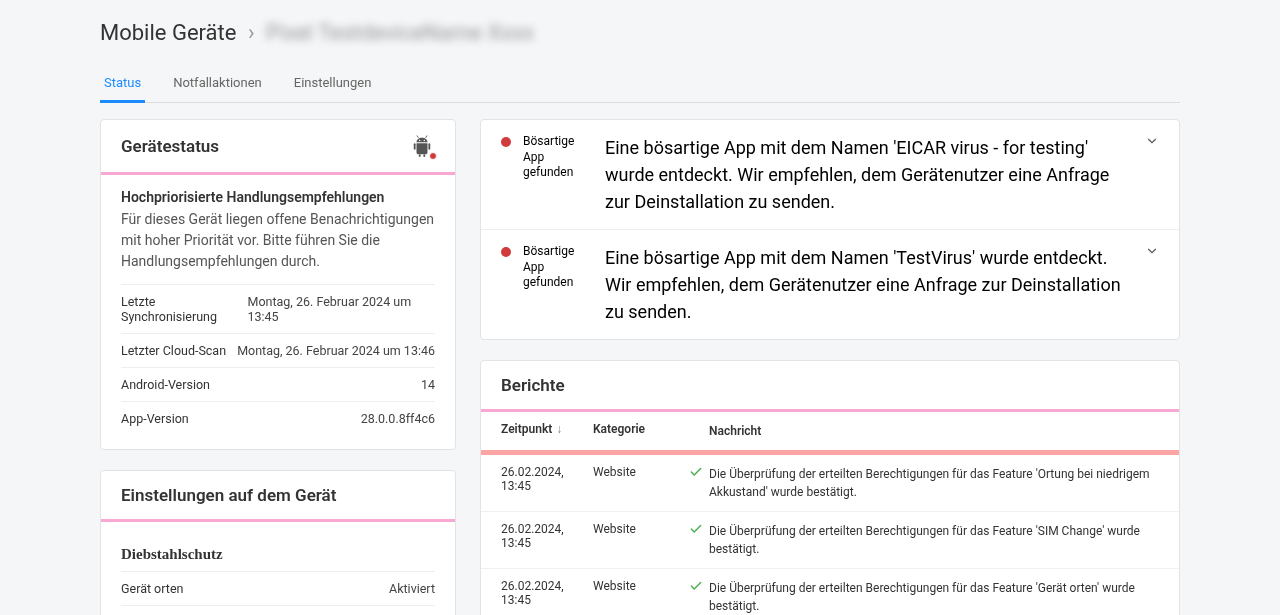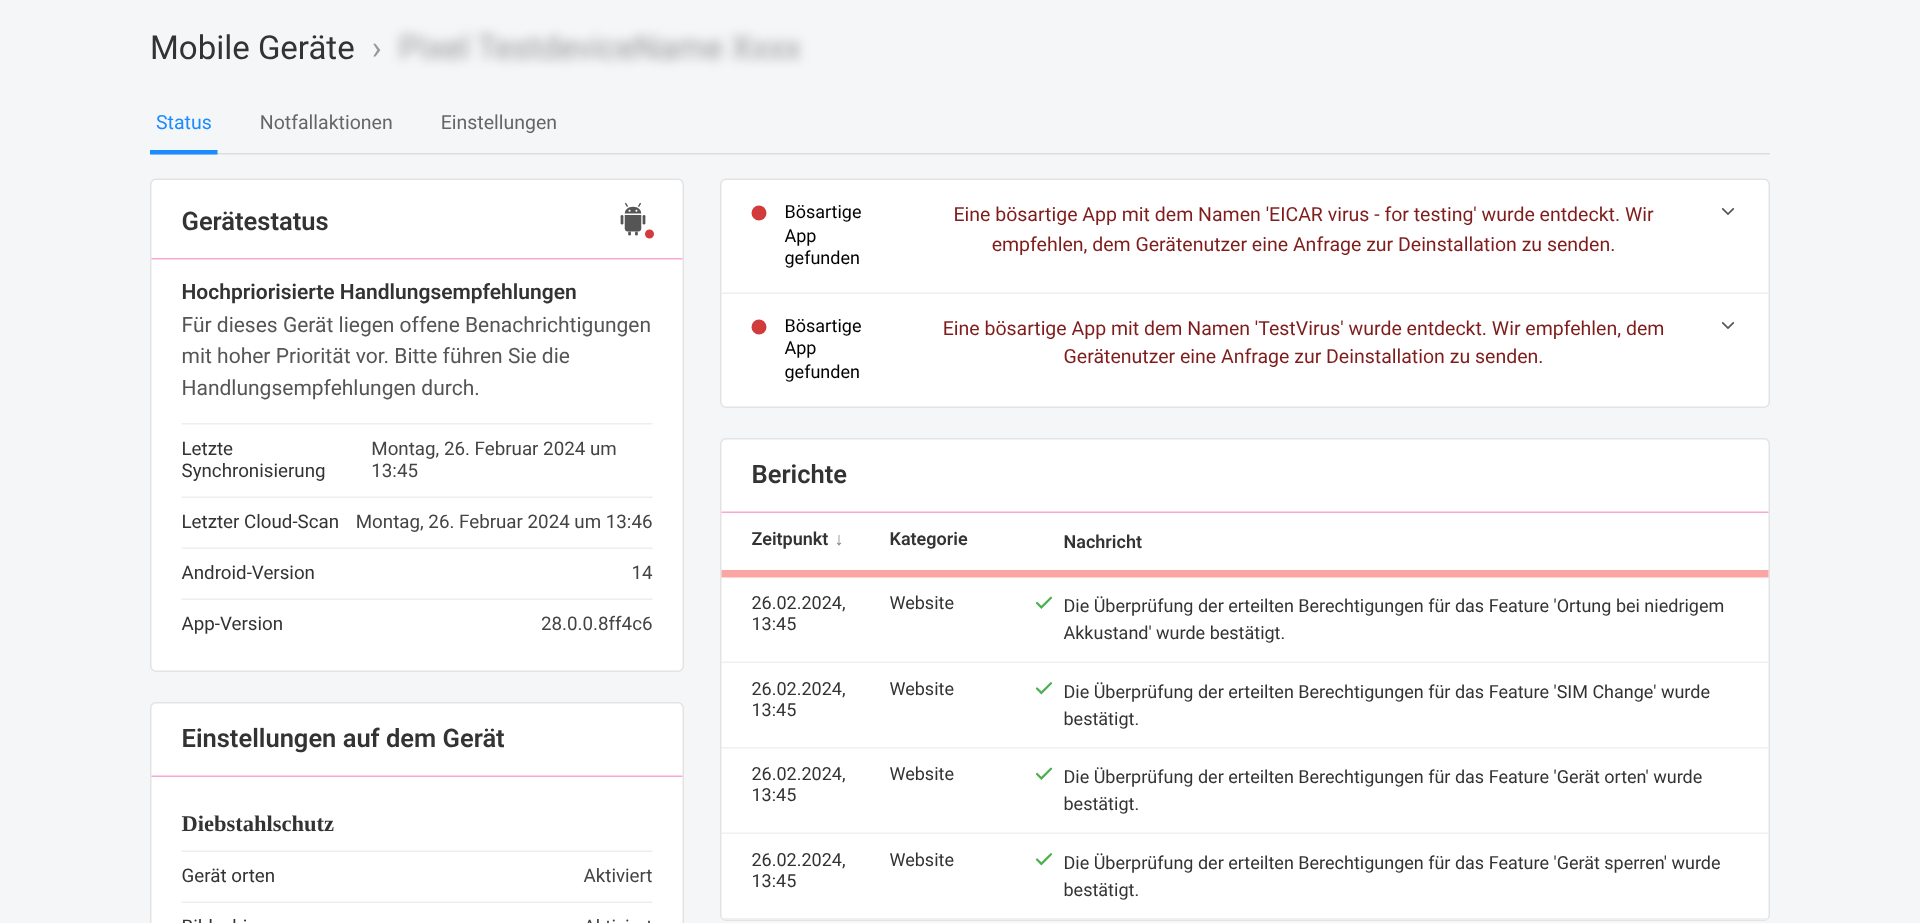--- a/index.html
+++ b/index.html
@@ -12,21 +12,21 @@
     
     .tabs { display: flex; border-bottom: 1px solid #ddd; margin-bottom: 16px; gap: 24px; }
     .tab { padding: 10px 4px; color: #666; cursor: pointer; font-size: 13px; border-bottom: 3px solid transparent; margin-bottom: -1px; }
     .tab.active { color: #1a8cff; border-bottom-color: #1a8cff; }
     
     .main { display: flex; gap: 24px; align-items: flex-start; }
     .left-col { width: 356px; flex-shrink: 0; }
     .right-col { flex: 1; }
     
     .card { background: #fff; border: 1px solid #e3e3e3; border-radius: 4px; margin-bottom: 20px; }
-    .card-header { padding: 14px 20px; border-bottom: 1px solid #f9a8d4; display: flex; align-items: flex-end; justify-content: space-between; }
+    .card-header { padding: 14px 20px; border-bottom: 3px solid #f9a8d4; display: flex; align-items: center; justify-content: space-between; }
     .card-header h2 { font-size: 17px; font-weight: 600; }
     .card-body { padding: 14px 20px; }
     
     .android-icon { position: relative; width: 24px; }
     .android-icon svg { display: block; }
     .android-dot { position: absolute; right: -2px; bottom: -2px; width: 8px; height: 8px; border-radius: 50%; background: #d13b3b; border: 1px solid #fff; }
     
     .sub-h3 { font-size: 14px; font-weight: 600; margin-bottom: 4px; }
     .sub-desc { font-size: 14px; color: #555; line-height: 1.5; margin-bottom: 12px; }
     
@@ -34,21 +34,21 @@
     .kv-row:first-of-type { border-top: none; }
     .kv-key { color: #333; }
     .kv-val { color: #444; }
     
     .section-h3 { font-size: 15px; font-weight: 600; margin: 10px 0 8px; font-family: Liberation Serif, serif; }
     
     .rec-item { display: flex; gap: 12px; padding: 14px 20px; border-top: 1px solid #eee; align-items: flex-start; }
     .rec-item:first-child { border-top: none; }
     .rec-dot { width: 10px; height: 10px; border-radius: 50%; background: #d13b3b; flex-shrink: 0; margin-top: 3px; }
     .rec-title { font-size: 12px; color: #000000; width: 70px; flex-shrink: 0; line-height: 1.3; }
-    .rec-desc { font-size: 13px; color: #7f1d1d; flex: 1; line-height: 1.5; text-align: center; }
+    .rec-desc { font-size: 18px; color: #000000; flex: 1; line-height: 1.5; }
     .rec-chevron { color: #666; flex-shrink: 0; }
     
     .report-table { width: 100%; }
     .report-head { display: flex; padding: 10px 20px; border-bottom: 5px solid #fca5a5; font-size: 12px; font-weight: 600; color: #333; }
     .report-row { display: flex; padding: 10px 20px; border-bottom: 1px solid #f0f0f0; font-size: 12px; align-items: flex-start; }
     .col-time { width: 92px; flex-shrink: 0; }
     .col-cat { width: 96px; flex-shrink: 0; }
     .col-icon { width: 20px; flex-shrink: 0; display: flex; align-items: center; }
     .col-msg { flex: 1; line-height: 1.5; }
     .sort-arrow { margin-left: 4px; color: #888; }

